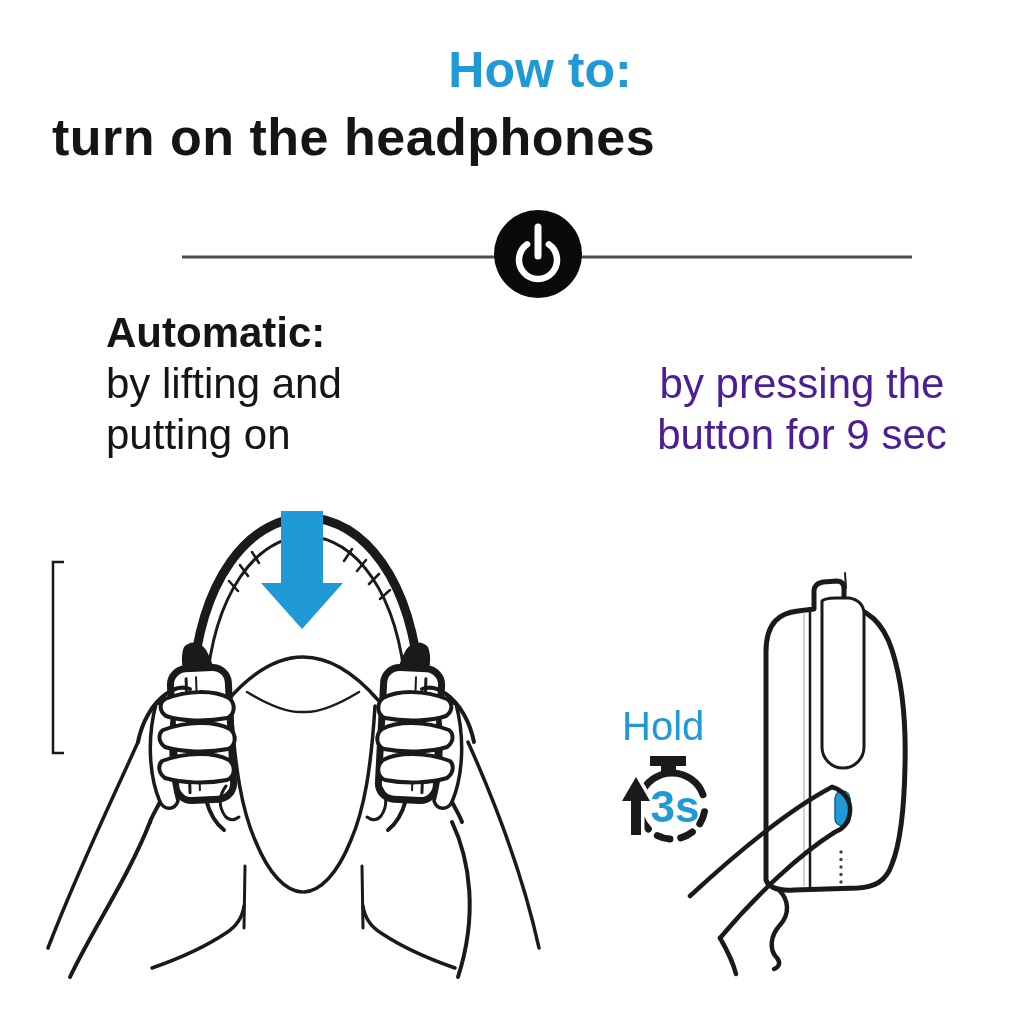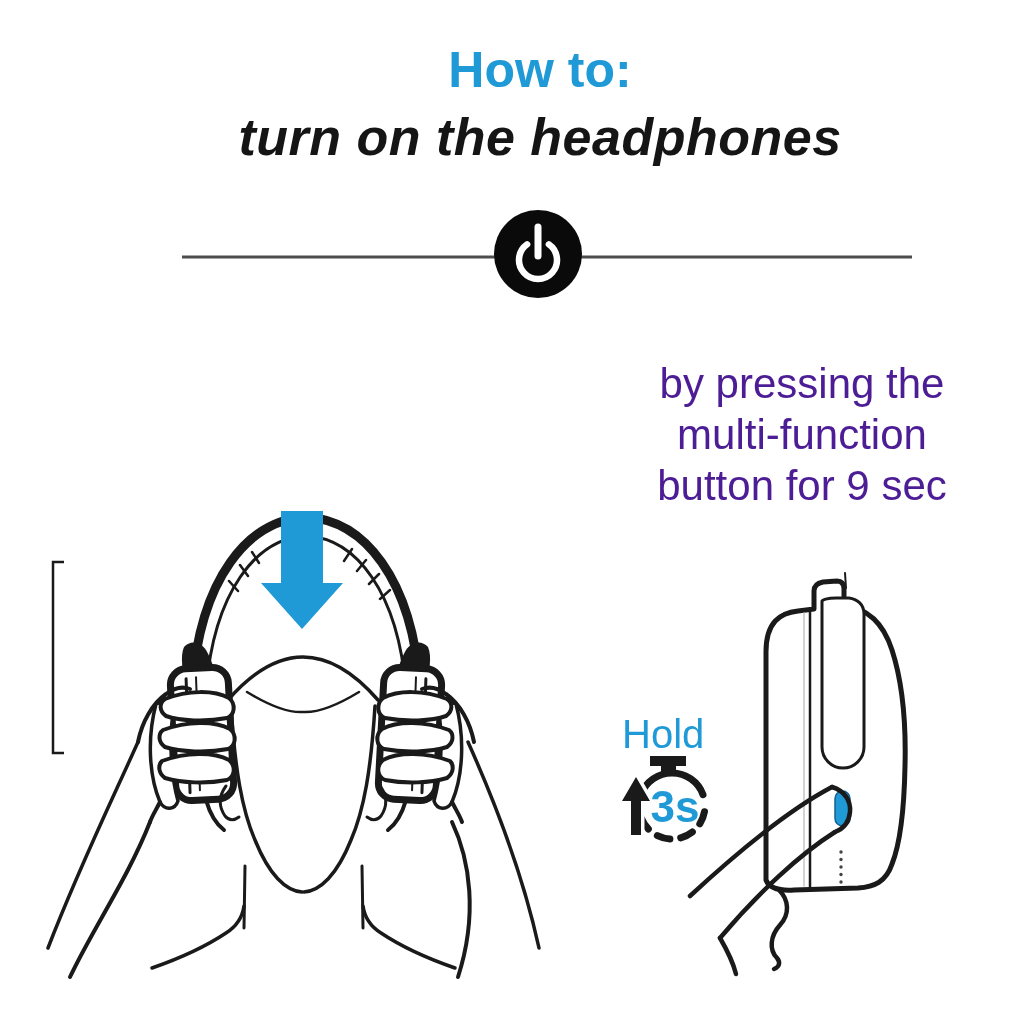--- a/index.html
+++ b/index.html
@@ -6,41 +6,40 @@
   .page {
     position:relative; width:956px; height:1028px; background:#fff;
     font-family:"Liberation Sans", sans-serif; overflow:hidden;
     --accent:#1f9ad6; --ink:#1a1a1a;
   }
   .title-blue {
     position:absolute; top:42px; left:52px; width:976px; text-align:center;
     font-size:50px; line-height:56px; font-weight:bold; color:var(--accent); margin:0;
   }
   .title-black {
-    position:absolute; top:108px; left:52px; width:976px; text-align:center;
+    position:absolute; top:108px; left:52px; width:976px; text-align:left;
     font-size:52px; line-height:58px; font-weight:bold; color:#151515; margin:0;
     letter-spacing:0.5px;
-    font-style:italic;
   }
   .svg-layer { position:absolute; top:0; left:0; }
   .method-auto {
     position:absolute; left:106px; top:307px; font-size:42px; line-height:51px;
     color:#151515;
   }
   .method-auto .heading { font-weight:bold; }
   .manual-heading {
     position:absolute; top:307px; right:60px; font-size:42px; line-height:51px;
     font-weight:bold; color:#151515;
   }
   .manual-body {
     position:absolute; top:358px; left:634px; width:336px; text-align:center;
     font-size:42px; line-height:51px; color:#4c1d95;
   }
   .hold-label {
-    position:absolute; left:622px; top:704px; font-size:40px; color:var(--accent);margin-top:8px;
+    position:absolute; left:622px; top:704px; font-size:40px; color:var(--accent);
   }
   .hold-duration {
     position:absolute; left:644px; top:782px; width:62px; text-align:center;
     font-size:44px; font-weight:bold; color:var(--accent);
   }
   .accent-fill { fill:var(--accent); }
   .line-block span { display:block; }
 </style>
 </head>
 <body>
@@ -164,23 +163,27 @@
     <g>
       <rect x="650" y="756" width="36" height="10" fill="#1a1a1a"></rect>
       <rect x="661" y="764" width="15" height="10" fill="#1a1a1a"></rect>
       <path d="M 641,794.7 A 33 33 0 0 1 703,794.7" fill="none" stroke="#1a1a1a" stroke-width="7" stroke-linecap="round"></path>
       <path d="M 704.5,811.7 A 33 33 0 0 1 639.5,811.7" fill="none" stroke="#1a1a1a" stroke-width="7" stroke-linecap="round" stroke-dasharray="13 11"></path>
       <polygon points="636,777 650,801 641,801 641,835 631,835 631,801 622,801" fill="#ffffff" stroke="#ffffff" stroke-width="7" stroke-linejoin="round"></polygon>
       <polygon points="636,777 650,801 641,801 641,835 631,835 631,801 622,801" fill="#1a1a1a"></polygon>
     </g>
   </svg>
 
+  <div class="method-auto line-block">
+    <span class="heading">Automatic:</span>
+    <span>by lifting and</span>
+    <span>putting on</span>
+  </div>
 
   <div class="manual-body line-block">
     <span>by pressing the</span>
-    <span>multi-function</span>
     <span>button for 9 sec</span>
   </div>
 
   <div class="hold-label">Hold</div>
   <div class="hold-duration">3s</div>
 
 </div>
 
 </body></html>

